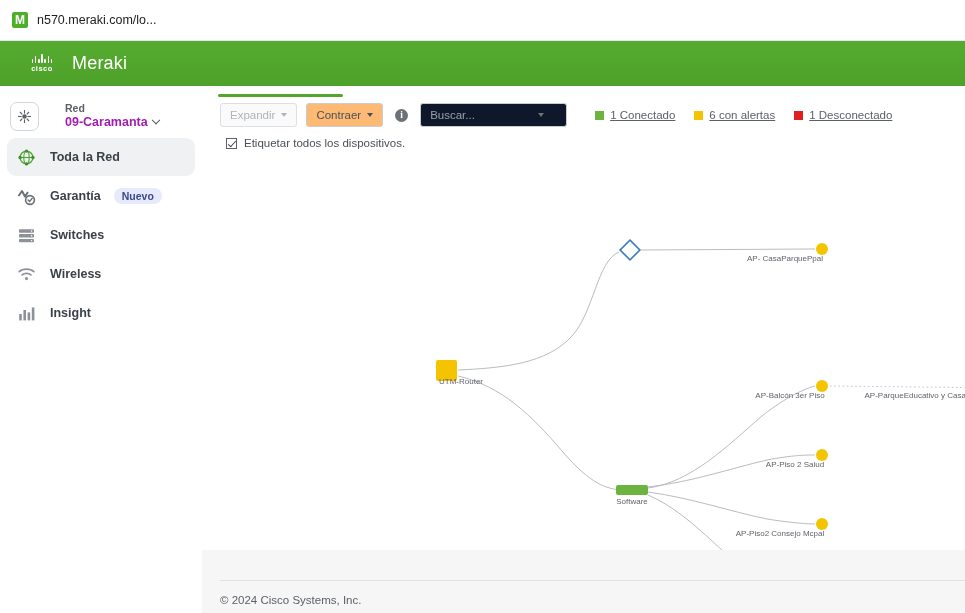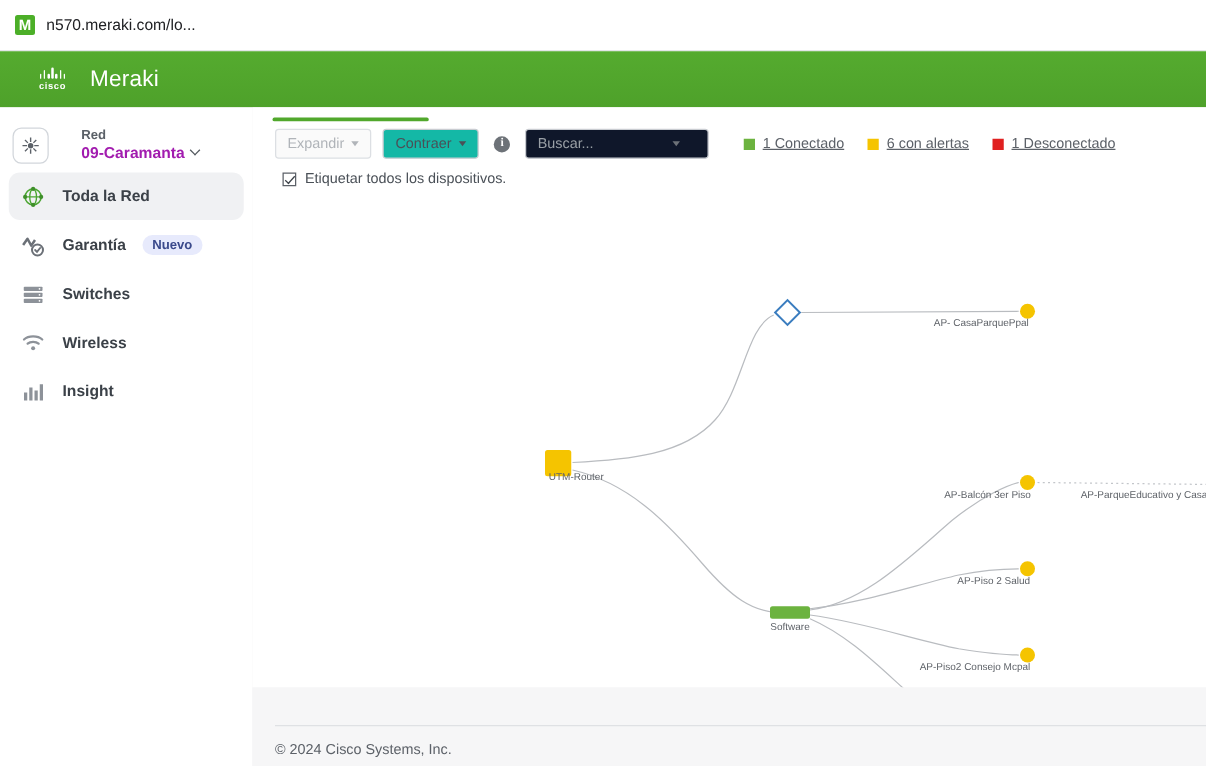--- a/index.html
+++ b/index.html
@@ -193,21 +193,21 @@
   #toolbar {
     display: flex;
     align-items: center;
     gap: 9px;
     padding: 17px 0 0 18px;
   }
   .btn {
     height: 24px;
     border: 1px solid #c9ccd1;
     border-radius: 3px;
-    background: #14b8a6;
+    background: #fdba74;
     font-size: 11.5px;
     color: #4a5057;
     padding: 0 9px;
     display: flex;
     align-items: center;
     gap: 6px;
     cursor: pointer;
     font-family: "Liberation Sans", sans-serif;
   }
   .btn.disabled {

